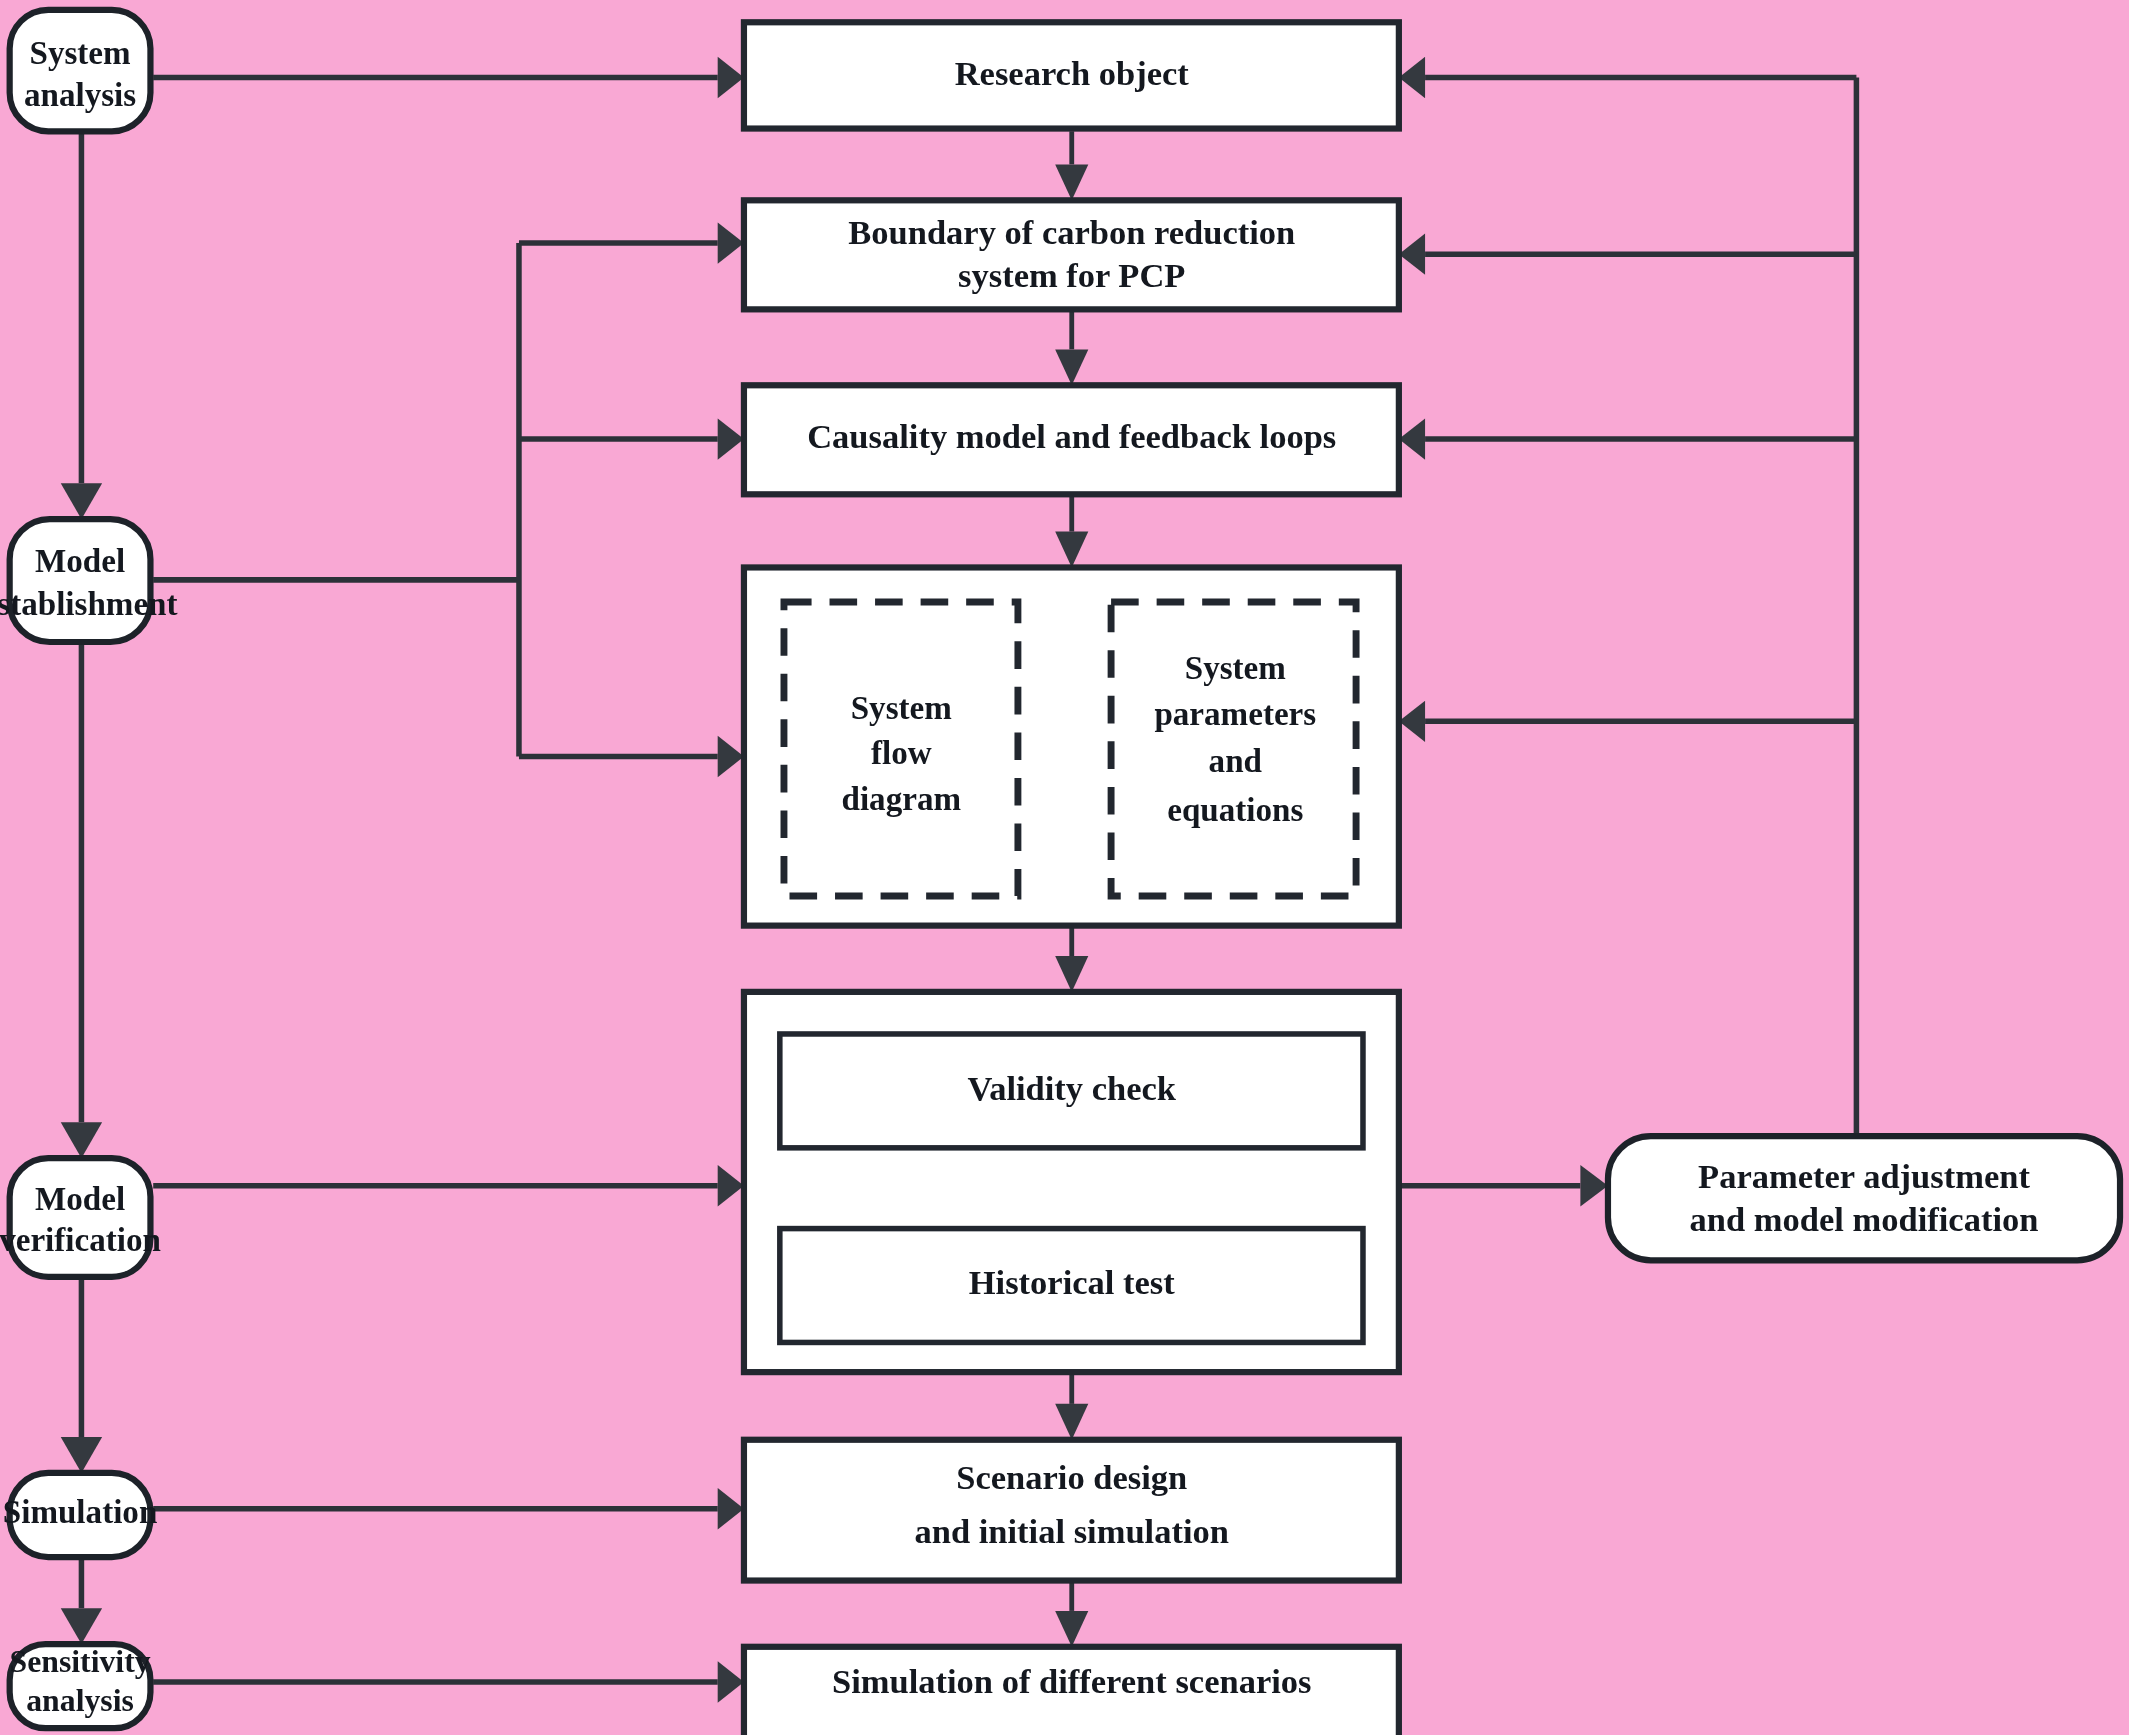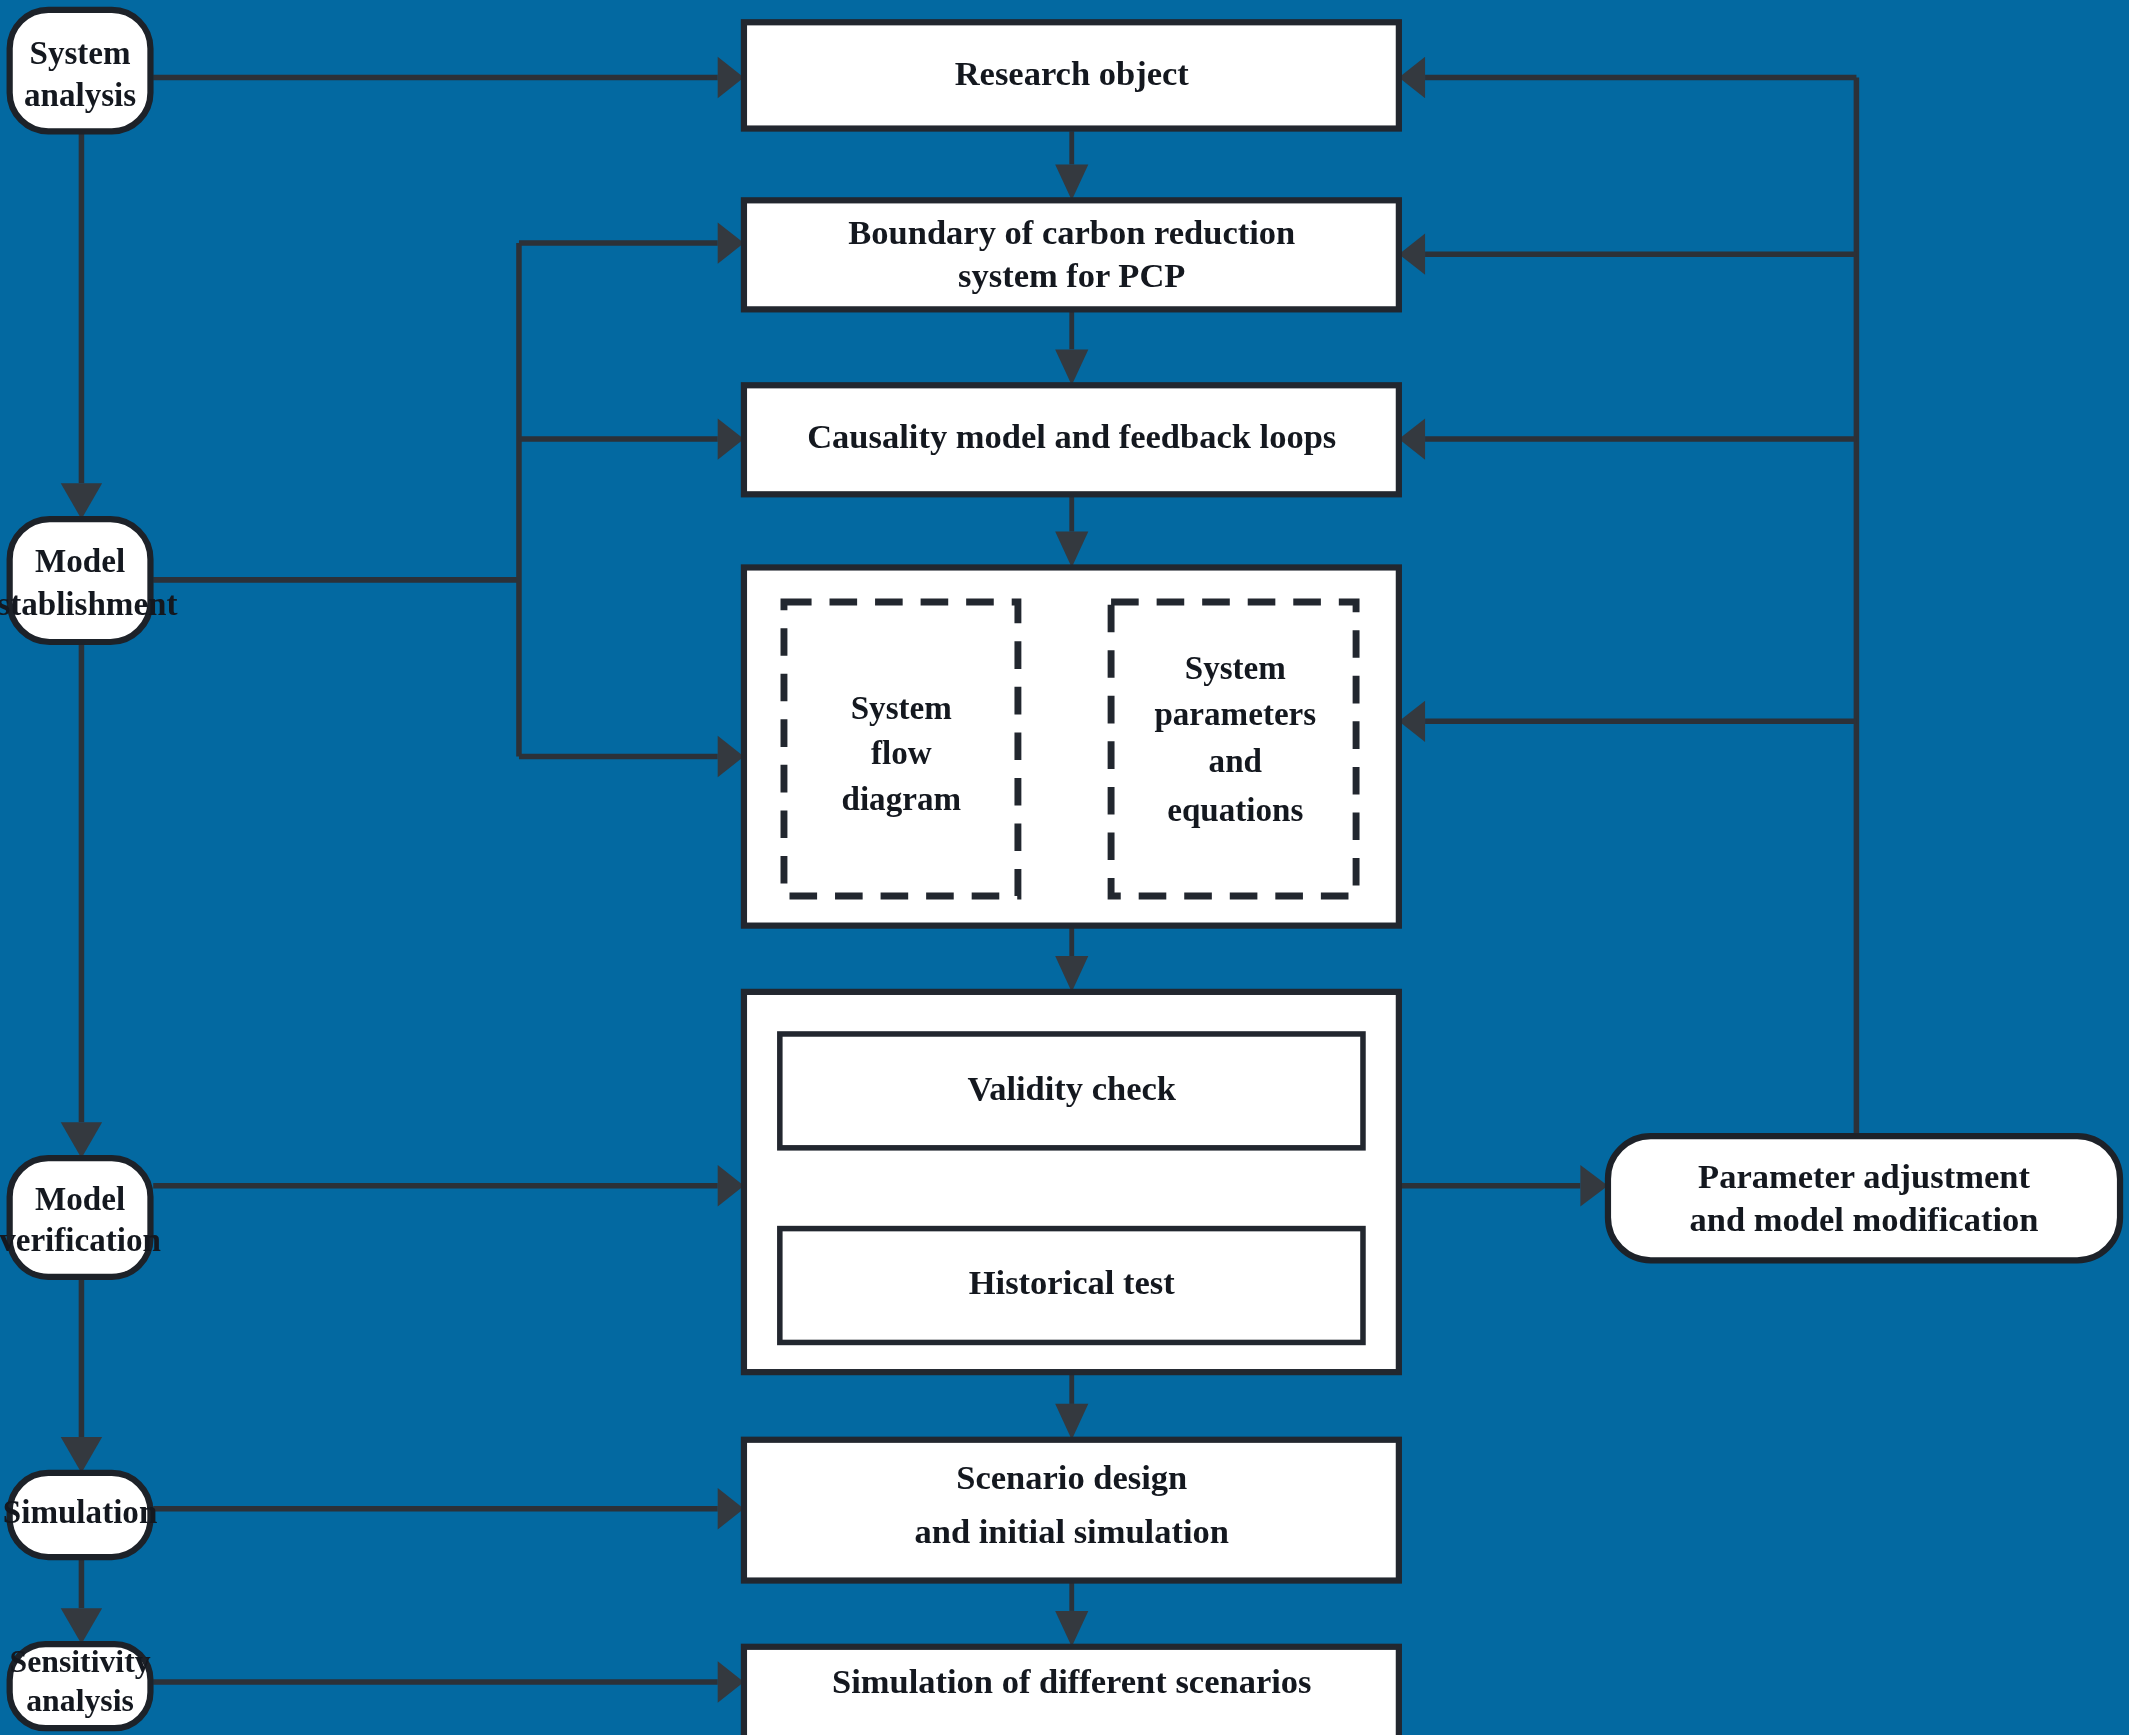--- a/index.html
+++ b/index.html
@@ -5,21 +5,21 @@
 <style>
   html, body {
     margin: 0;
     padding: 0;
     background: #ffffff;
   }
   #diagram-root {
     position: relative;
     width: 2129px;
     height: 1736px;
-    background: #0369a1;
+    background: #f9a8d4;
     font-family: "Liberation Serif", "DejaVu Serif", serif;
     overflow: hidden;
   }
   svg.flow-canvas {
     position: absolute;
     top: 0;
     left: 0;
     width: 2129px;
     height: 1736px;
     display: block;

